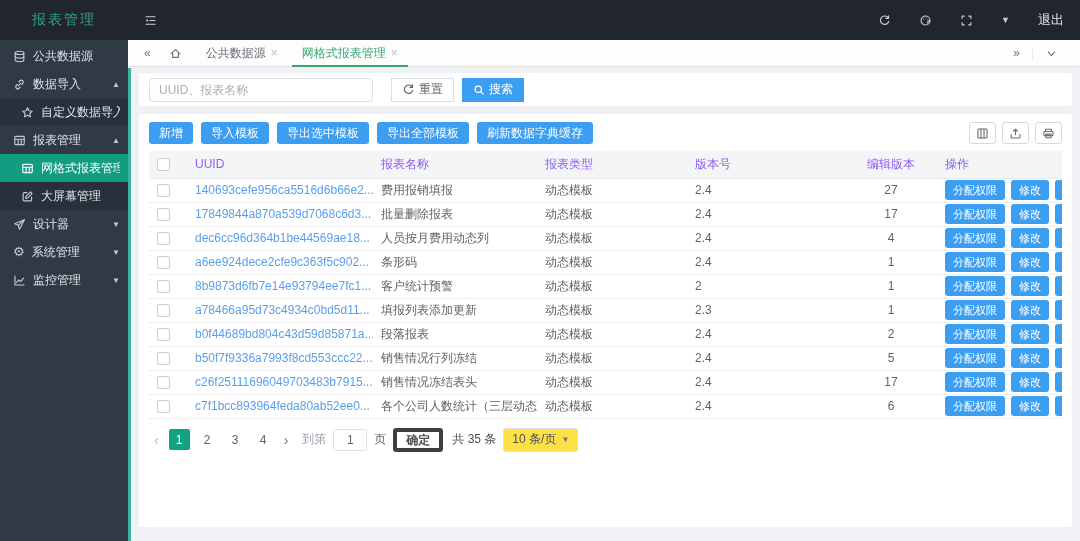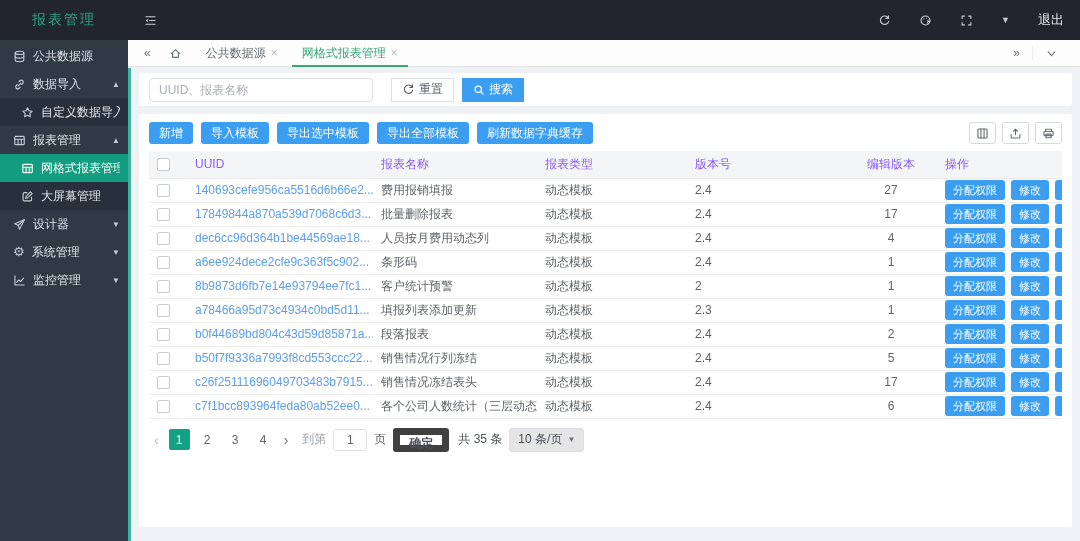--- a/index.html
+++ b/index.html
@@ -146,27 +146,27 @@
     min-width:21px; height:21px; display:flex; align-items:center;
     justify-content:center; cursor:pointer; color:#5f6368; border-radius:2px;
   }
   .pg-num.active { background:#12a182; color:#fff; }
   .pg-goto-label { color:#9aa0a8; margin-left:4px; }
   .pg-input {
     width:34px; height:22px; border:1px solid #dcdfe6; border-radius:3px;
     text-align:center; font-size:12px; color:#5f6368; outline:none; font-family:inherit;
   }
   .pg-confirm {
-    height:24px; padding:0 9px; border:7px solid #404040; border-radius:3px;
+    height:24px; padding:0 9px; border:4px solid #404040; border-radius:3px;
     background:#fff; font-weight:bold; color:#4c5057; cursor:pointer;
     font-family:inherit; font-size:12px;
   }
   .pg-total { margin-left:2px; color:#4c5057; }
   .pg-size {
-    height:24px; border:1px solid #dcdfe6; border-radius:3px; background:#e5e5e5;
+    height:24px; border:1px solid #dcdfe6; border-radius:3px; background:#fde047;
     display:flex; align-items:center; gap:5px; padding:0 8px; cursor:pointer;
     color:#4c5057;
   }
   .pg-size .caret { font-size:8px; color:#6d737c; }
 </style>
 </head>
 <body>
 
 <div class="header">
   <div class="logo">报表管理</div>

